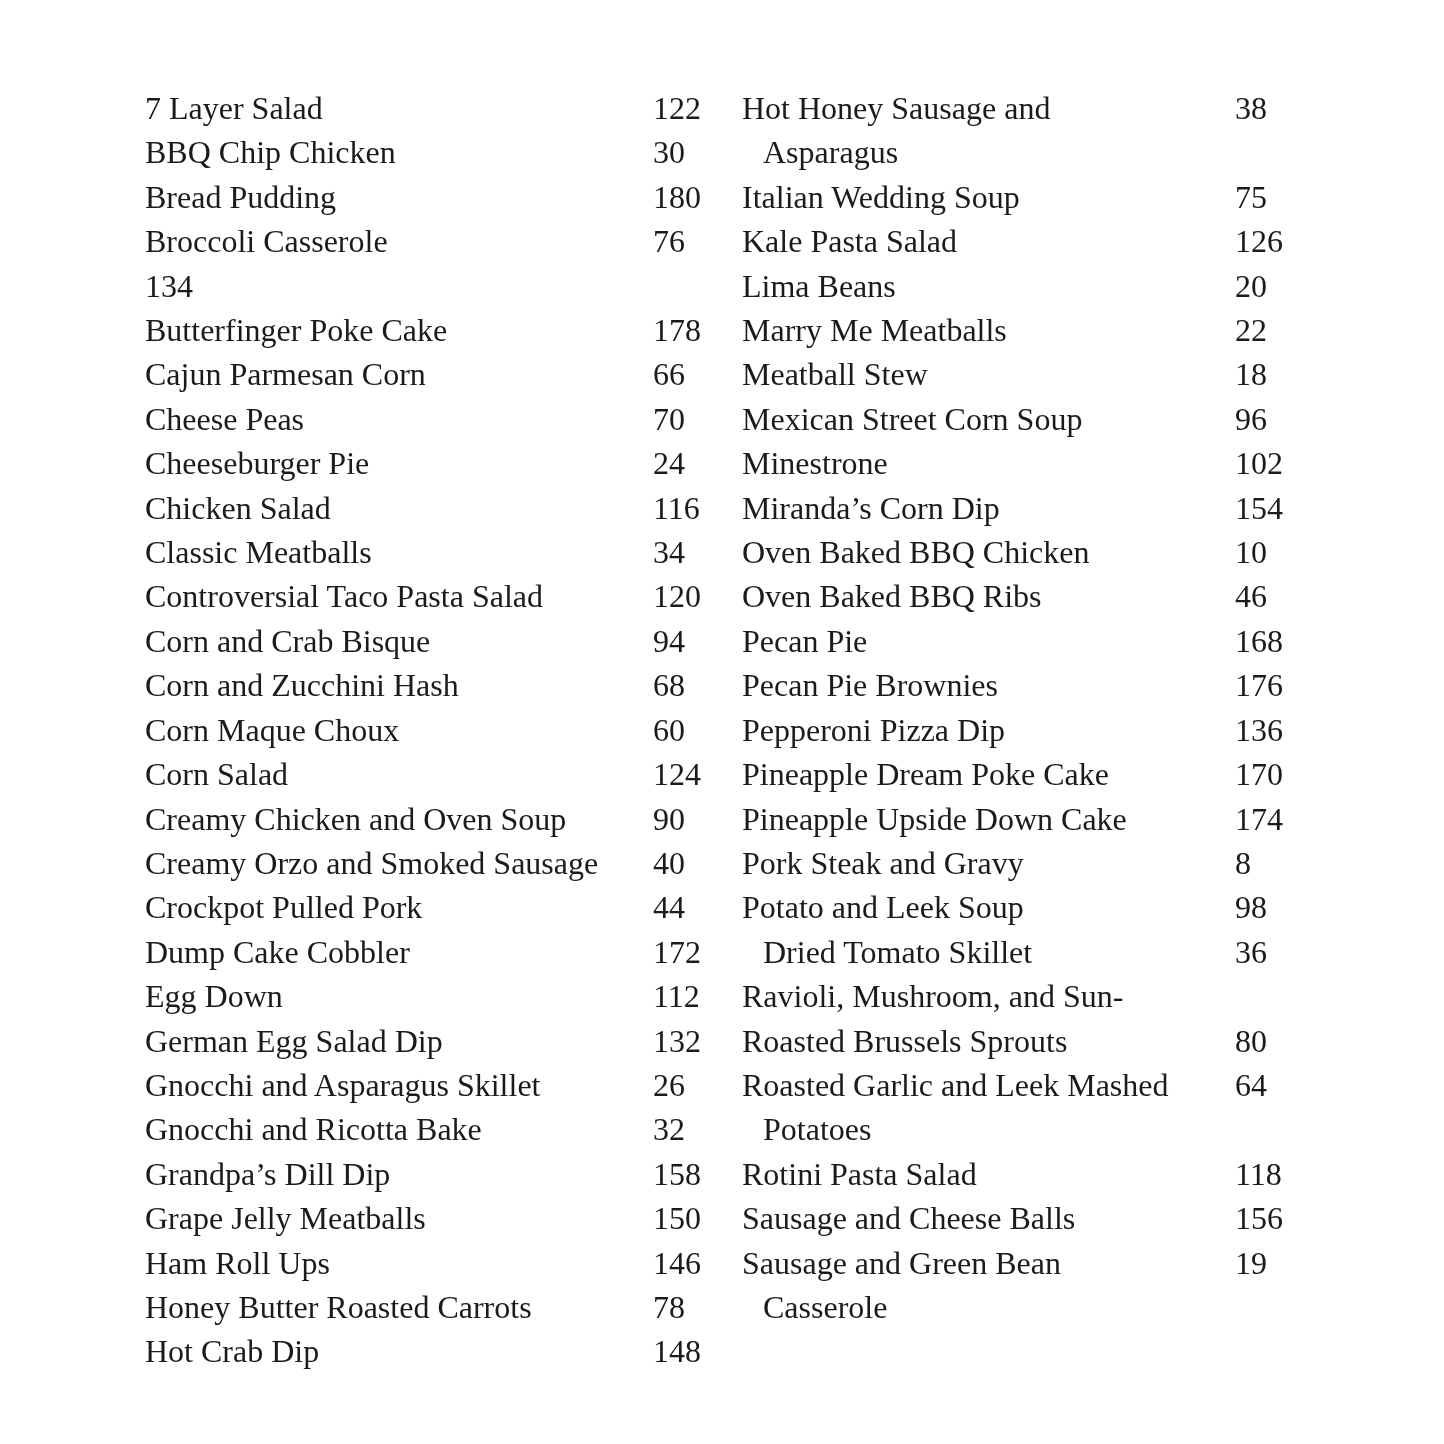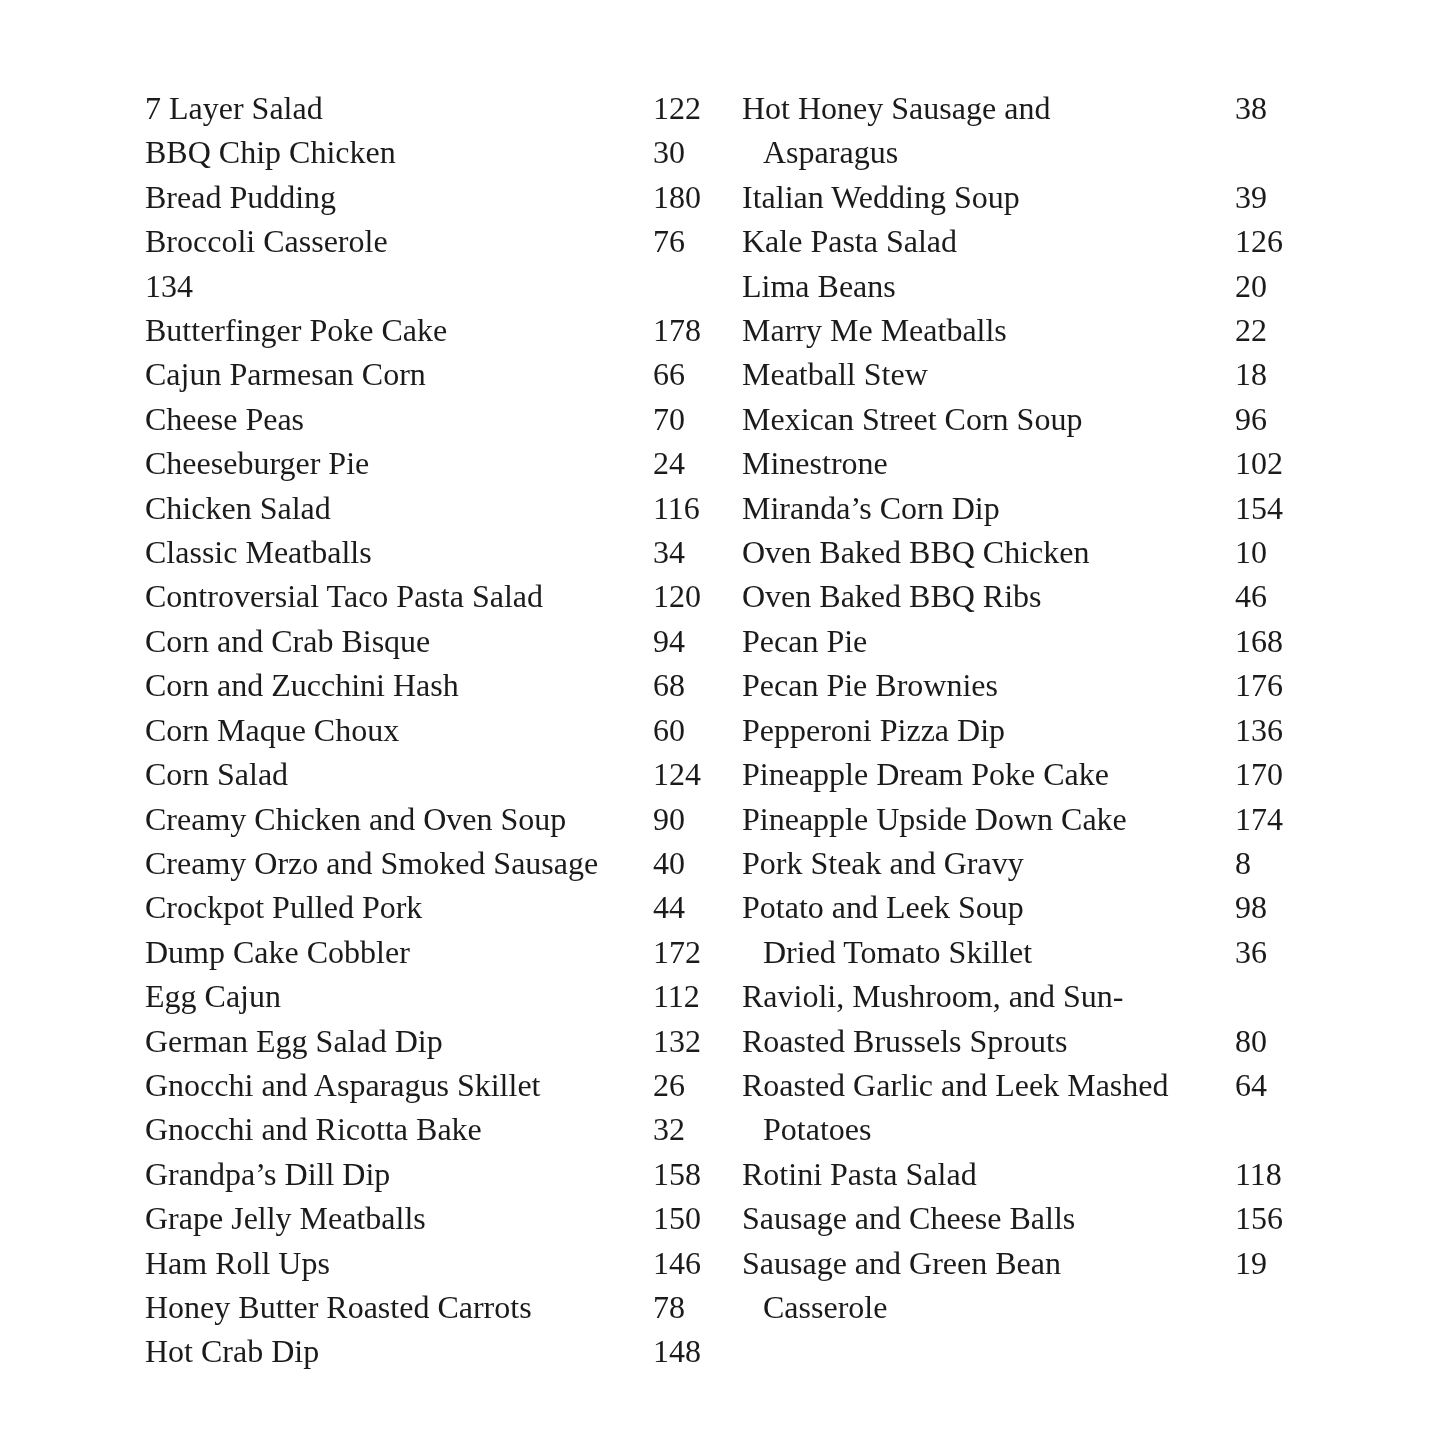--- a/index.html
+++ b/index.html
@@ -163,21 +163,21 @@
           <span class="page-num">44</span>
         </div>
         <div class="entry">
           <span class="title">
             <span class="line">Dump Cake Cobbler</span>
           </span>
           <span class="page-num">172</span>
         </div>
         <div class="entry">
           <span class="title">
-            <span class="line">Egg Cajun</span>
+            <span class="line">Egg Down</span>
           </span>
           <span class="page-num">112</span>
         </div>
         <div class="entry">
           <span class="title">
             <span class="line">German Egg Salad Dip</span>
           </span>
           <span class="page-num">132</span>
         </div>
         <div class="entry">
@@ -228,21 +228,21 @@
           <span class="title">
             <span class="line">Hot Honey Sausage and</span>
             <span class="line cont">Asparagus</span>
           </span>
           <span class="page-num">38</span>
         </div>
         <div class="entry">
           <span class="title">
             <span class="line">Italian Wedding Soup</span>
           </span>
-          <span class="page-num">39</span>
+          <span class="page-num">75</span>
         </div>
         <div class="entry">
           <span class="title">
             <span class="line">Kale Pasta Salad</span>
           </span>
           <span class="page-num">126</span>
         </div>
         <div class="entry">
           <span class="title">
             <span class="line">Lima Beans</span>

